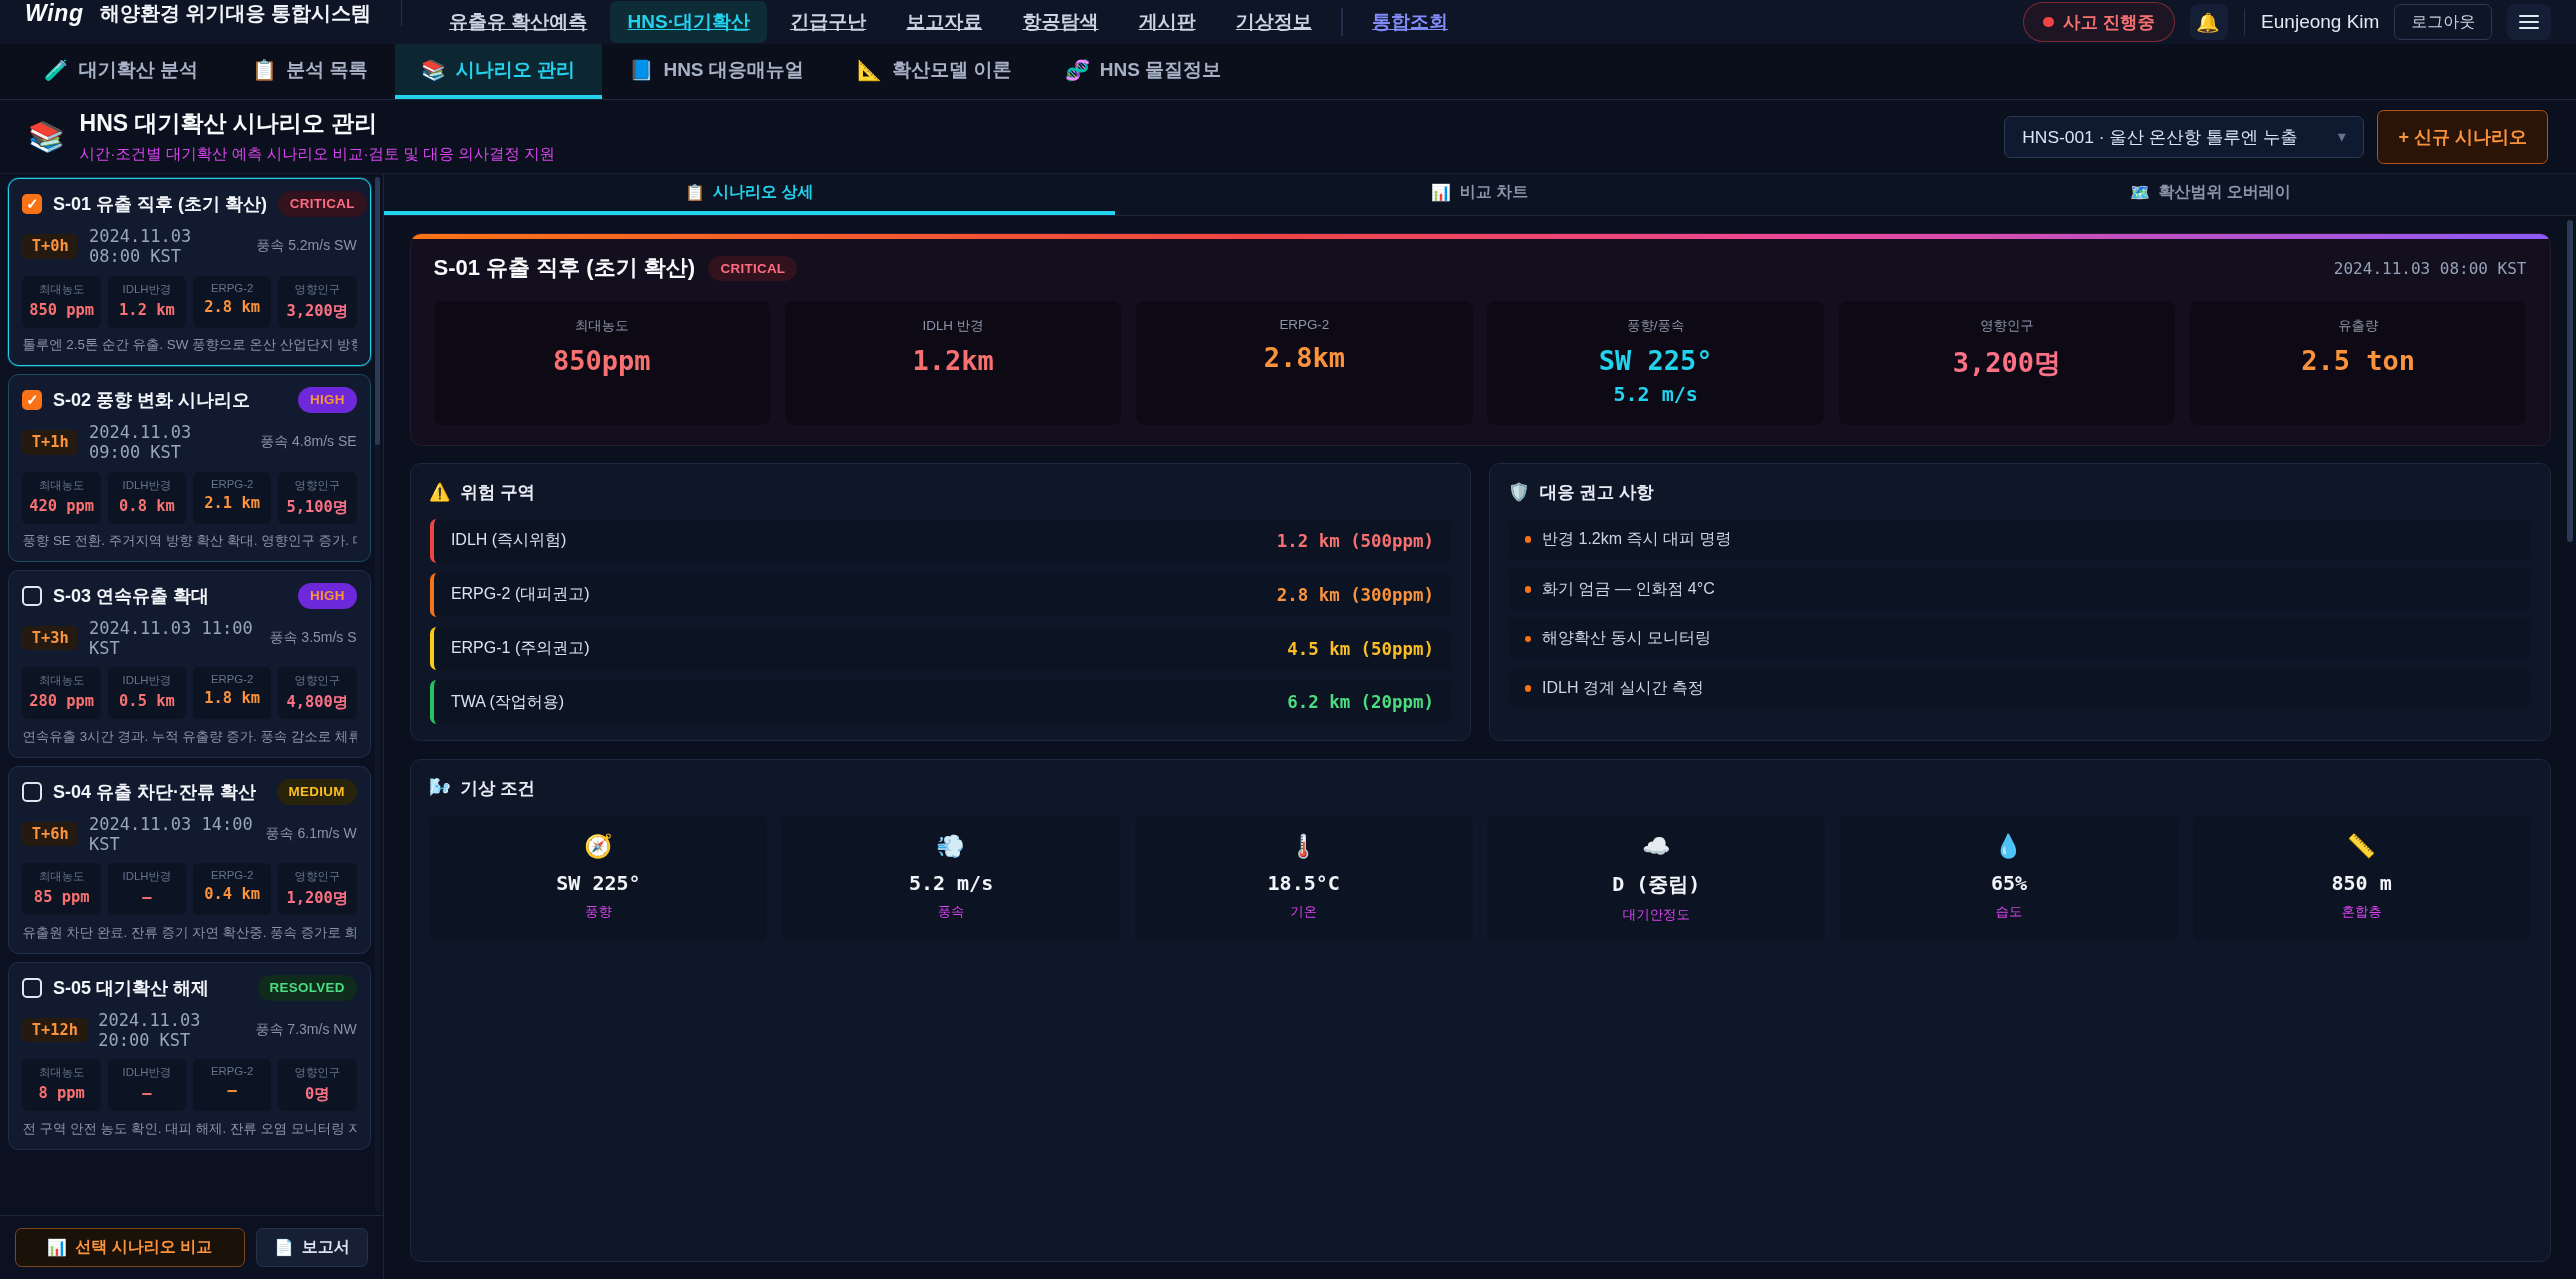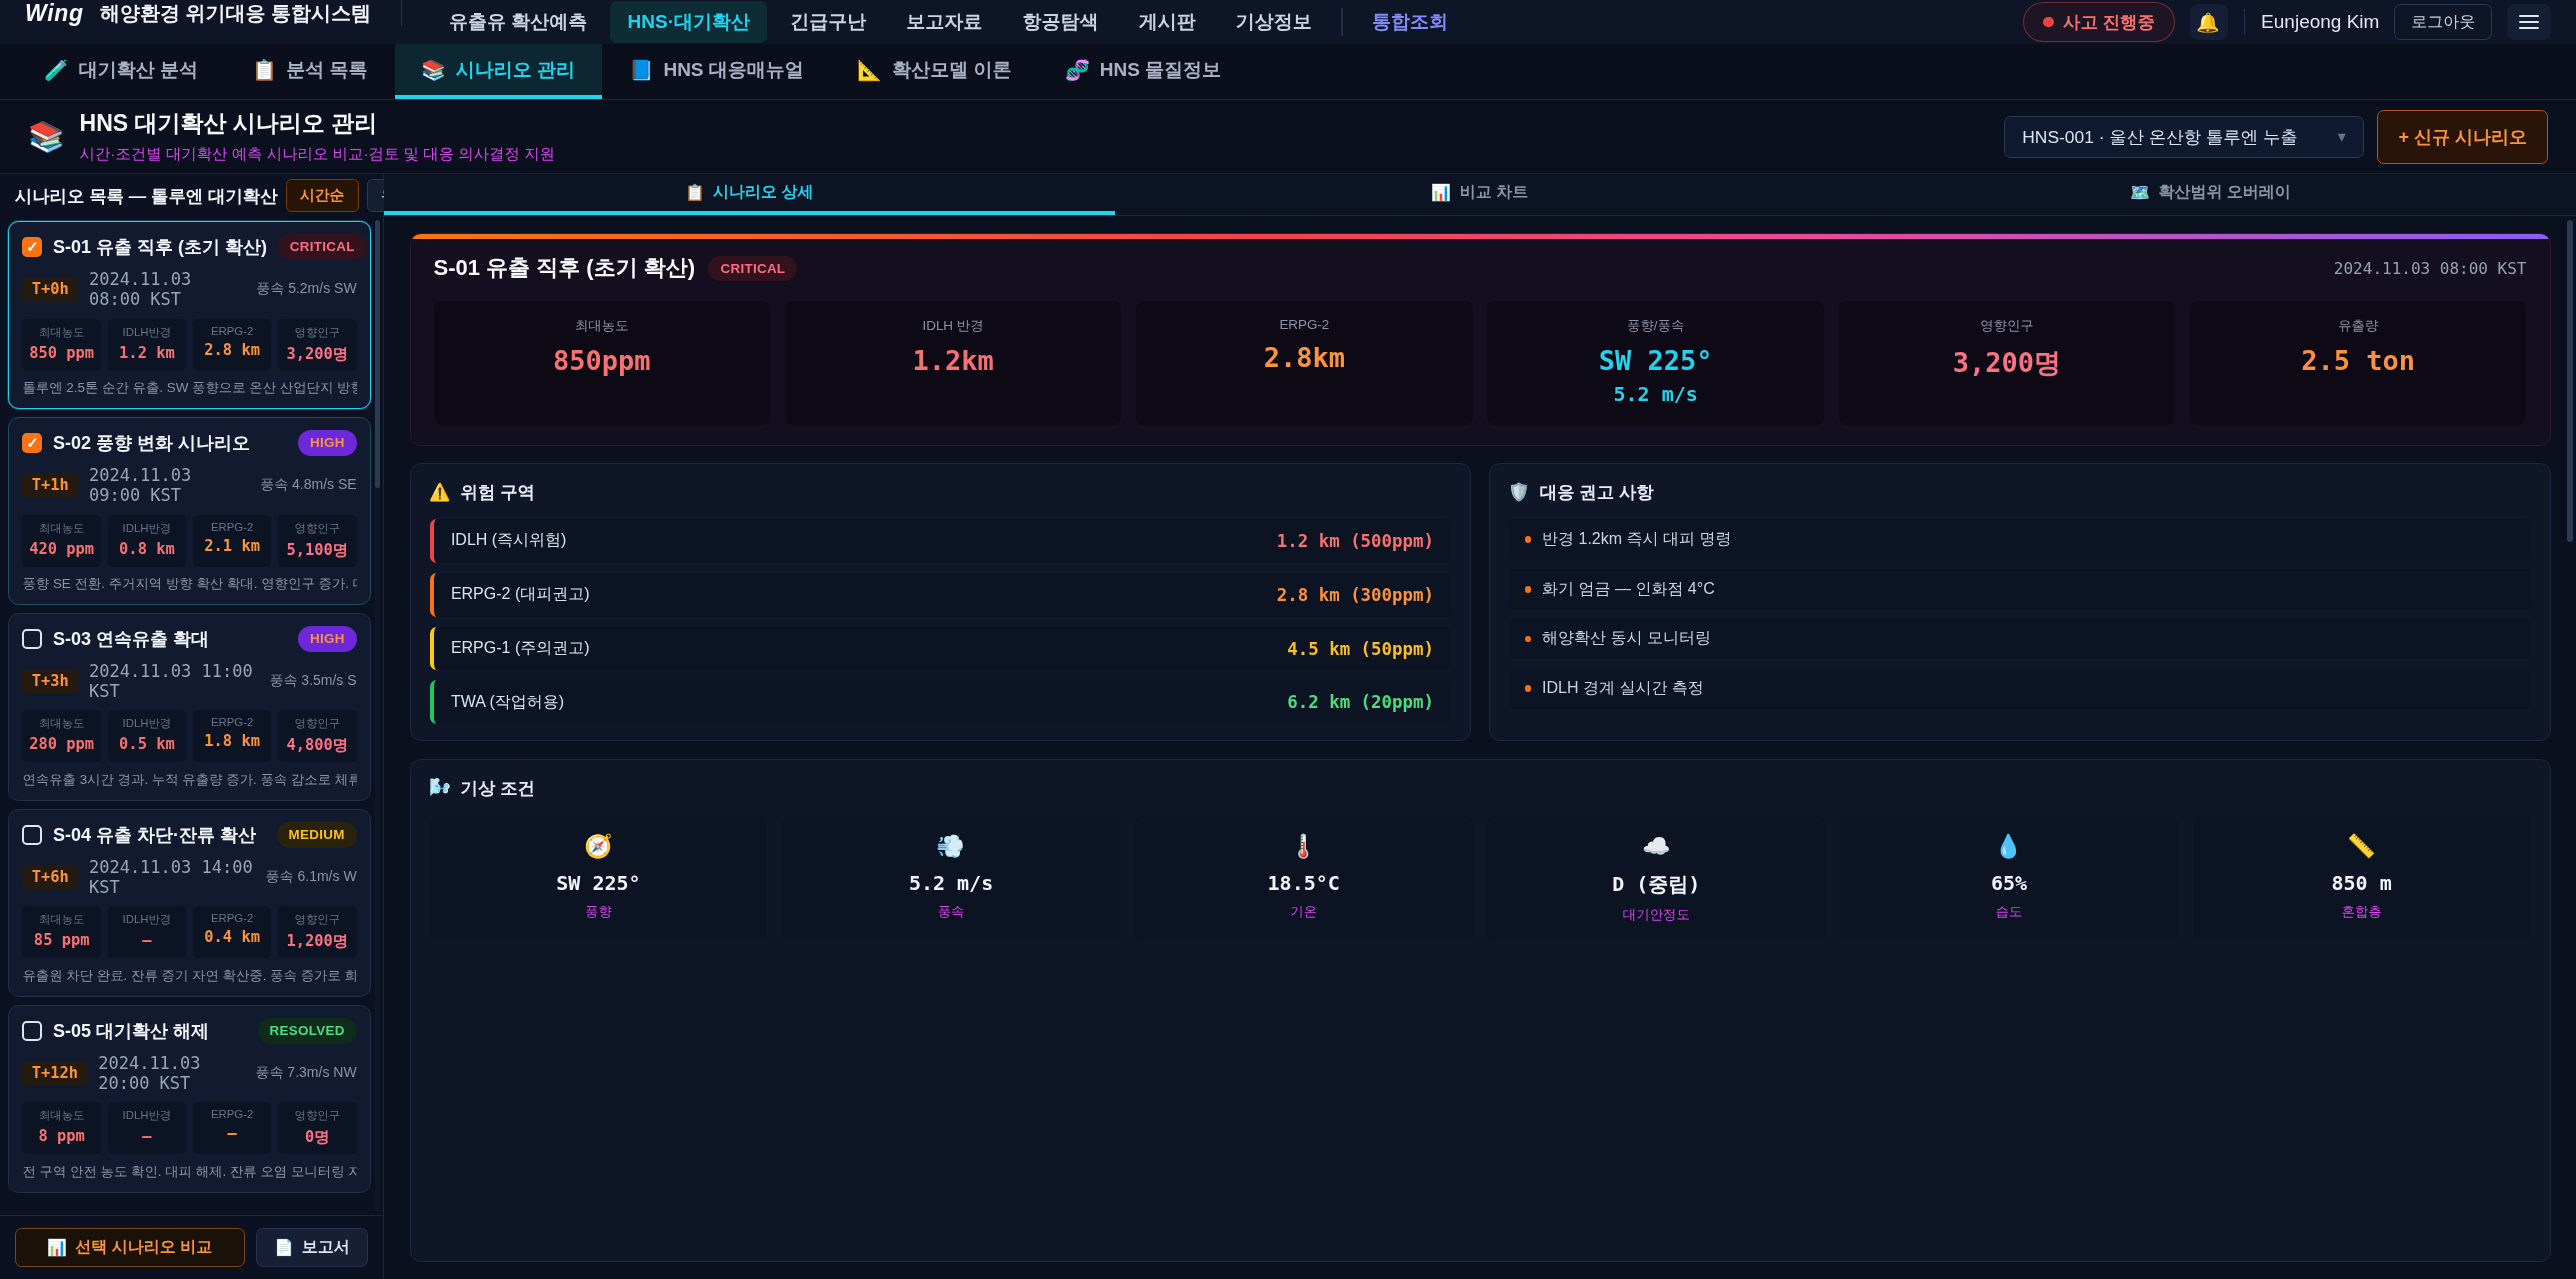--- a/index.html
+++ b/index.html
@@ -9,21 +9,21 @@
     font-family:"Liberation Sans", sans-serif;
     color:#e2e8f0; background:#0a101d;
   }
 
   
   .topnav { height:44px; background:#0d1526; display:flex; padding:0 25px; gap:6.7px; }
   .logo { font-size:23px; font-weight:800; font-style:italic; color:#f8fafc; letter-spacing:0.7px; }
   .app-title { font-size:20px; font-weight:800; color:#f1f5f9; margin-left:9.4px; white-space:nowrap; }
   .v-div { width:1.3px; height:25.5px; background:#263350; margin:0 23px; }
   .nav-items { display:flex; align-items:center; gap:5.4px; }
-  .nav-item { font-size:19px; font-weight:700; color:#cbd5e1; padding:8px 17.4px; border-radius:6.7px; white-space:nowrap; cursor:pointer; }
+  .nav-item { font-size:19px; font-weight:700; color:#cbd5e1; padding:8px 17.4px; border-radius:6.7px; white-space:nowrap; cursor:pointer;text-decoration:underline; }
   .nav-item.active { color:#22d3ee; background:#0d2c36; }
   .nav-item.highlight { color:#818cf8; }
   .nav-sep { width:1.3px; height:28px; background:#232f4a; margin:0 6.7px; }
   .topnav-right { margin-left:auto; display:flex; align-items:center; gap:14.8px; }
   .incident-badge { display:flex; align-items:center; gap:9.4px; border:1.3px solid rgba(239,68,68,.45); background:rgba(127,29,29,.15); color:#f87171; font-size:17.4px; font-weight:700; padding:6.7px 19px; border-radius:670px; white-space:nowrap; }
   .incident-dot { width:10.7px; height:10.7px; border-radius:50%; background:#ef4444; }
   .icon-btn { width:38px; height:36px; border-radius:8px; background:#141f36; display:flex; align-items:center; justify-content:center; font-size:19px; cursor:pointer; }
   .user-name { font-size:19px; color:#e2e8f0; white-space:nowrap; }
   .logout-btn { border:1.3px solid #2b3a55; border-radius:6.7px; padding:6.7px 16px; font-size:16px; color:#cbd5e1; background:transparent; cursor:pointer; white-space:nowrap; }
   .burger { width:44px; height:36px; border-radius:8px; background:#141f36; display:flex; align-items:center; justify-content:center; cursor:pointer; }
@@ -207,25 +207,20 @@
       <span>HNS-001 · 울산 온산항 톨루엔 누출</span>
       <span class="chev">▾</span>
     </div>
     <button class="new-btn">+ 신규 시나리오</button>
   </div>
 </div>
 
 <div class="content">
 
   <div class="sidebar">
-    <div class="sidebar-head">
-      <span class="sidebar-title">시나리오 목록 — 톨루엔 대기확산</span>
-      <span class="sort-btn time">시간순</span>
-      <span class="sort-btn risk">위험도순</span>
-    </div>
 
     <div class="card-list">
 
       <div class="sc-card active">
         <div class="sc-row1">
           <span class="checkbox checked"></span>
           <span class="sc-title">S-01 유출 직후 (초기 확산)</span>
           <span class="sev-badge sev-critical">CRITICAL</span>
         </div>
         <div class="sc-row2">

